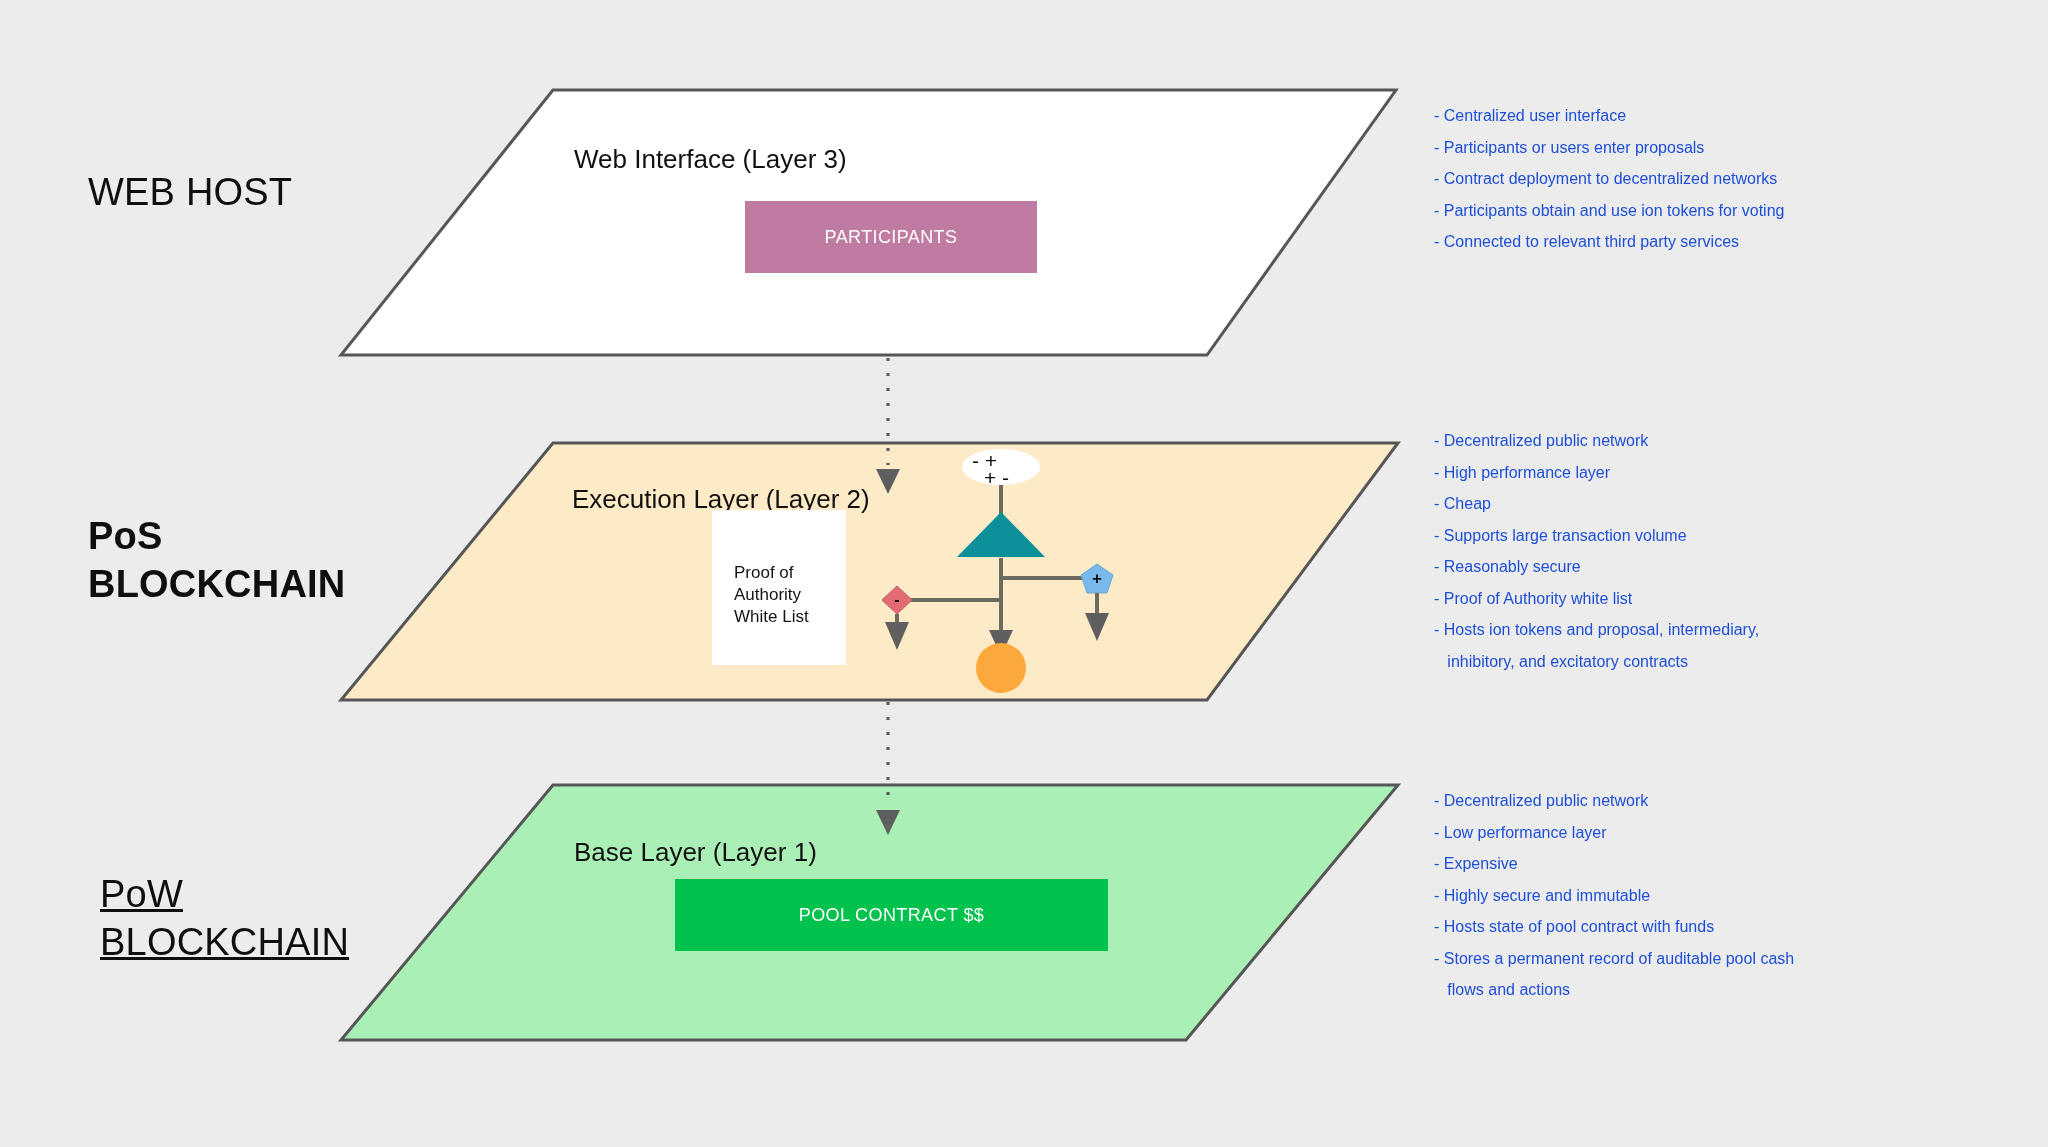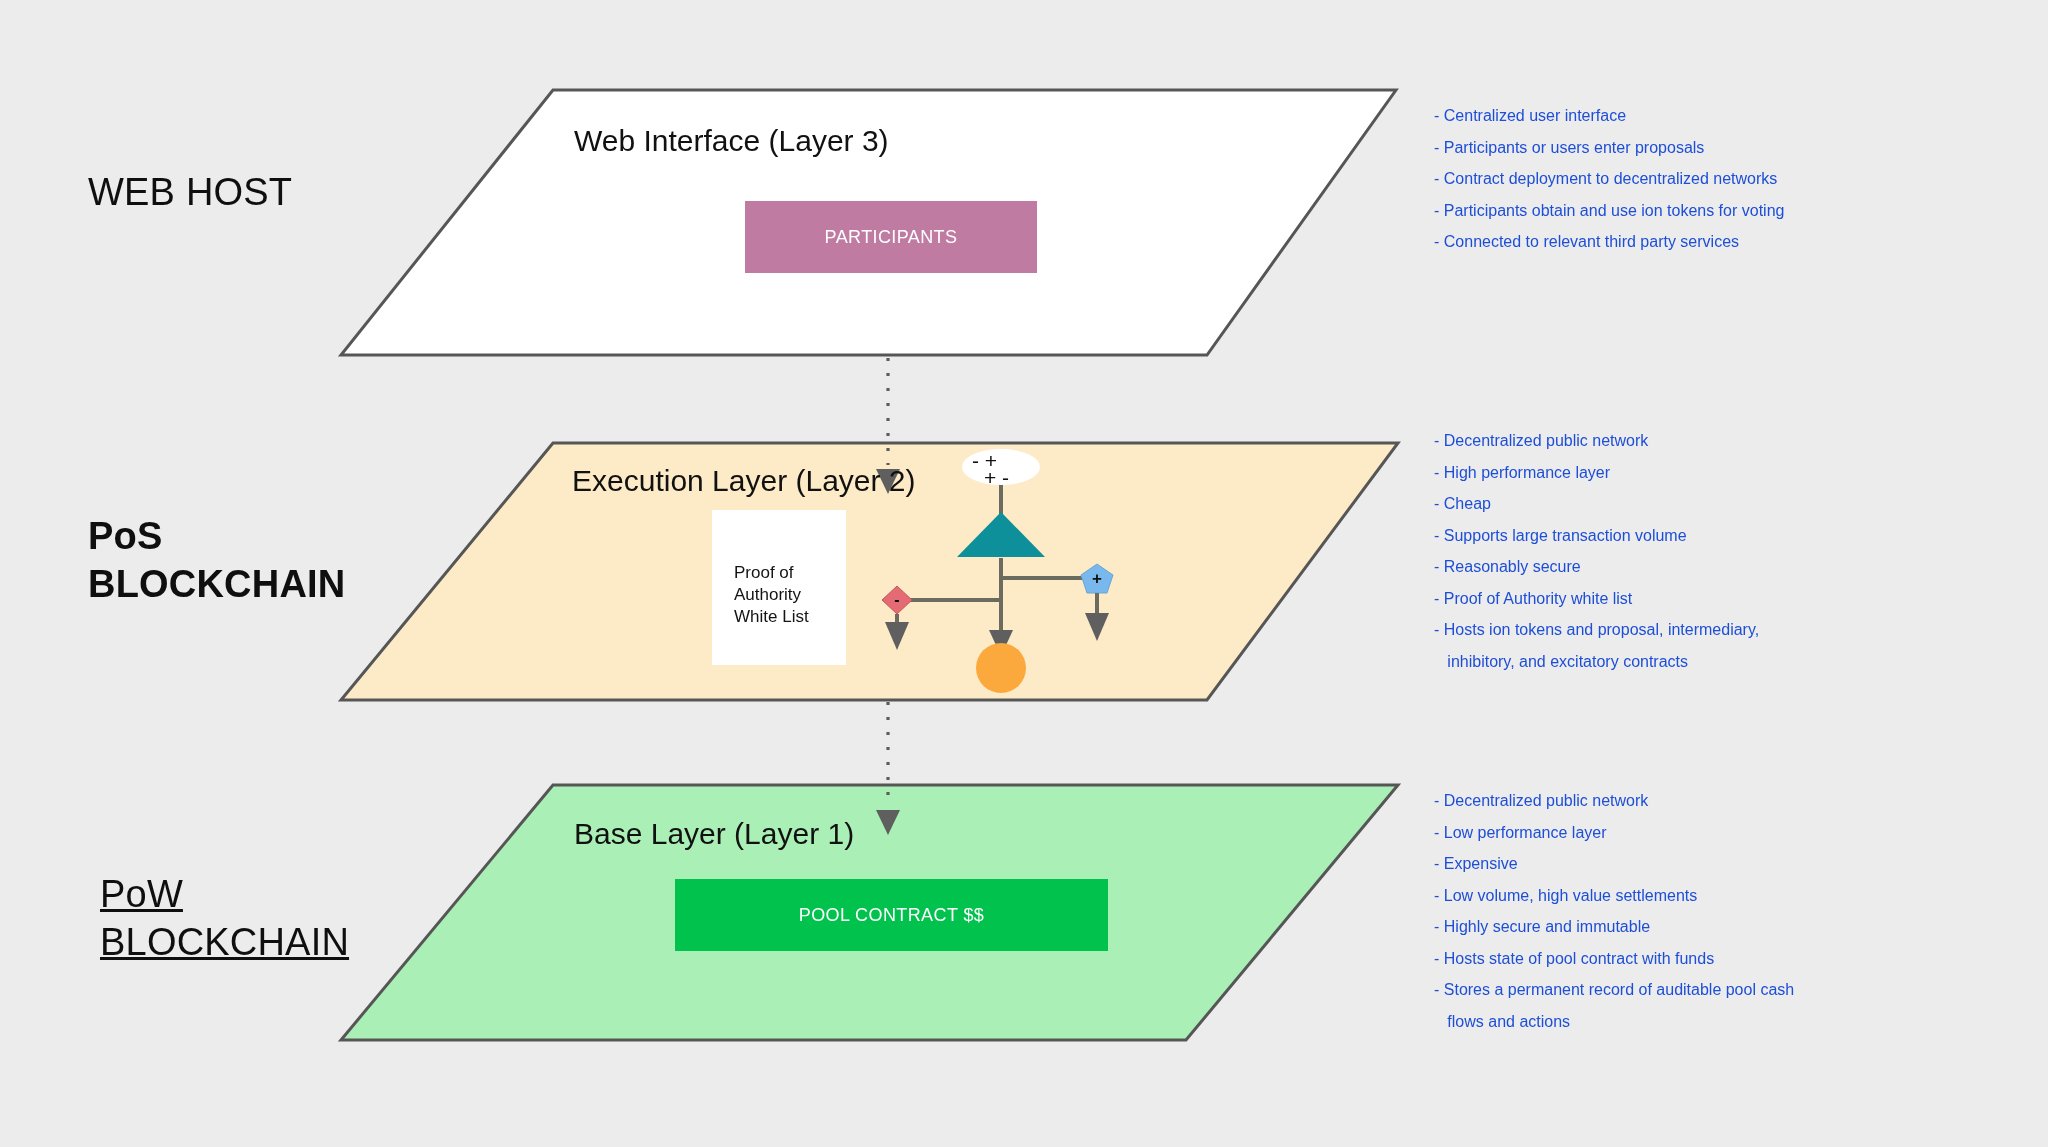--- a/index.html
+++ b/index.html
@@ -40,23 +40,24 @@
     top: 0;
     width: 2048px;
     height: 1147px;
     pointer-events: none;
     overflow: visible;
   }
 
   
   .layer-title {
     position: absolute;
-    font-size: 30px;
+    font-size: 26px;
     color: #111111;
     white-space: nowrap;
+    margin-top: 20px;
   }
   #title-layer3 { left: 574px; top: 124px; }
   #title-layer2 { left: 572px; top: 464px; }
   #title-layer1 { left: 574px; top: 817px; }
 
   
   .inner-box {
     position: absolute;
     display: flex;
     align-items: center;
@@ -232,20 +233,19 @@
     <div class="bullet-row">- Reasonably secure</div>
     <div class="bullet-row">- Proof of Authority white list</div>
     <div class="bullet-row">- Hosts ion tokens and proposal, intermediary,</div>
     <div class="bullet-row">   inhibitory, and excitatory contracts</div>
   </div>
 
   <div class="bullets" id="bullets-pow">
     <div class="bullet-row">- Decentralized public network</div>
     <div class="bullet-row">- Low performance layer</div>
     <div class="bullet-row">- Expensive</div>
-    <div class="bullet-row">- Low volume, high value settlements</div>
     <div class="bullet-row">- Highly secure and immutable</div>
     <div class="bullet-row">- Hosts state of pool contract with funds</div>
     <div class="bullet-row">- Stores a permanent record of auditable pool cash</div>
     <div class="bullet-row">   flows and actions</div>
   </div>
 
 </div>
 
 </body></html>

